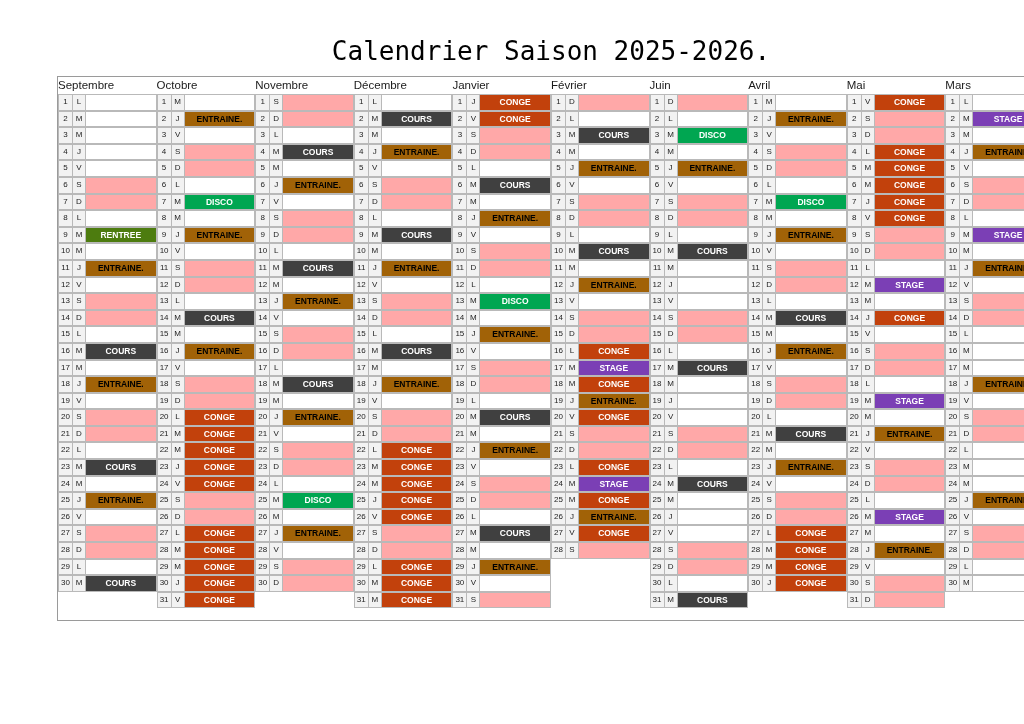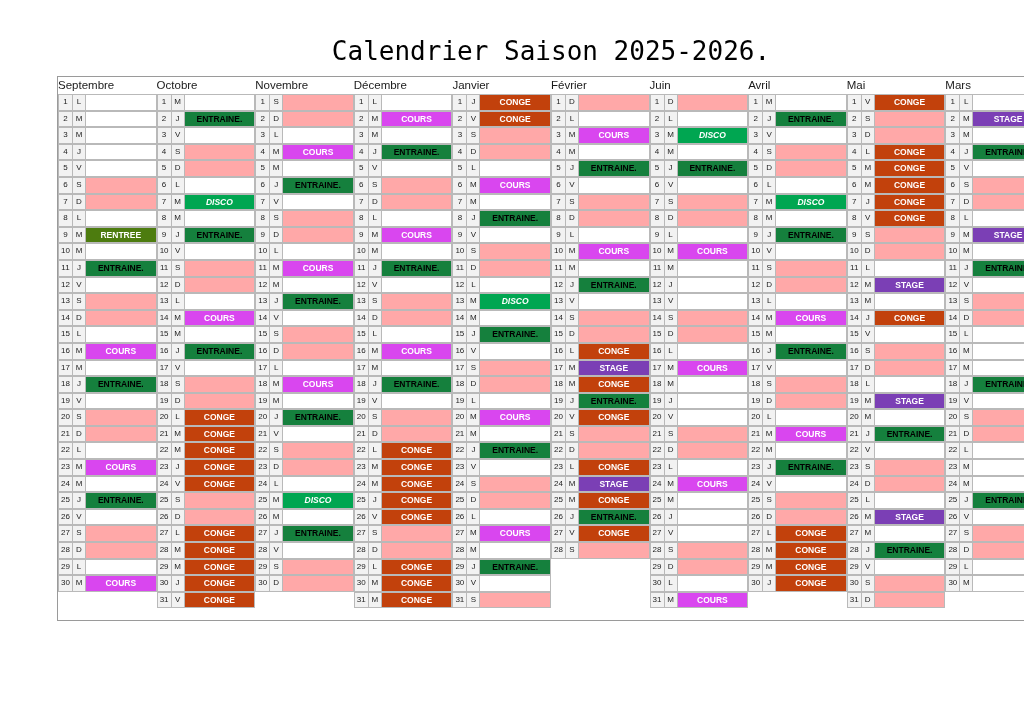--- a/index.html
+++ b/index.html
@@ -104,23 +104,23 @@
     line-height: 14.6px;
     font-size: 8.5px;
     font-weight: bold;
     color: #000000;
     overflow: hidden;
     white-space: nowrap;
   }
   .e-empty   { background: #ffffff; }
   .e-pink    { background: #ffa8a8; }
   .e-conge   { background: #c2410c; color: #ffffff; }
-  .e-cours   { background: #d946ef; color: #ffffff; }
-  .e-entraine{ background: #15803d; color: #000000; }
-  .e-disco   { background: #00a651; color: #ffffff; font-style: italic; }
+  .e-cours   { background: #404040; color: #ffffff; }
+  .e-entraine{ background: #a16207; color: #000000; }
+  .e-disco   { background: #00a651; color: #ffffff; }
   .e-stage   { background: #7b3fb5; color: #ffffff; }
   .e-rentree { background: #4d7c0f; color: #ffffff; }
   .e-hidden  { background: #ffffff; border-color: transparent; }
   .hidden-row .dnum, .hidden-row .dlet { background: #ffffff; border-color: transparent; color: transparent; }
 </style>
 </head>
 <body>
 
 <div id="page">
 

